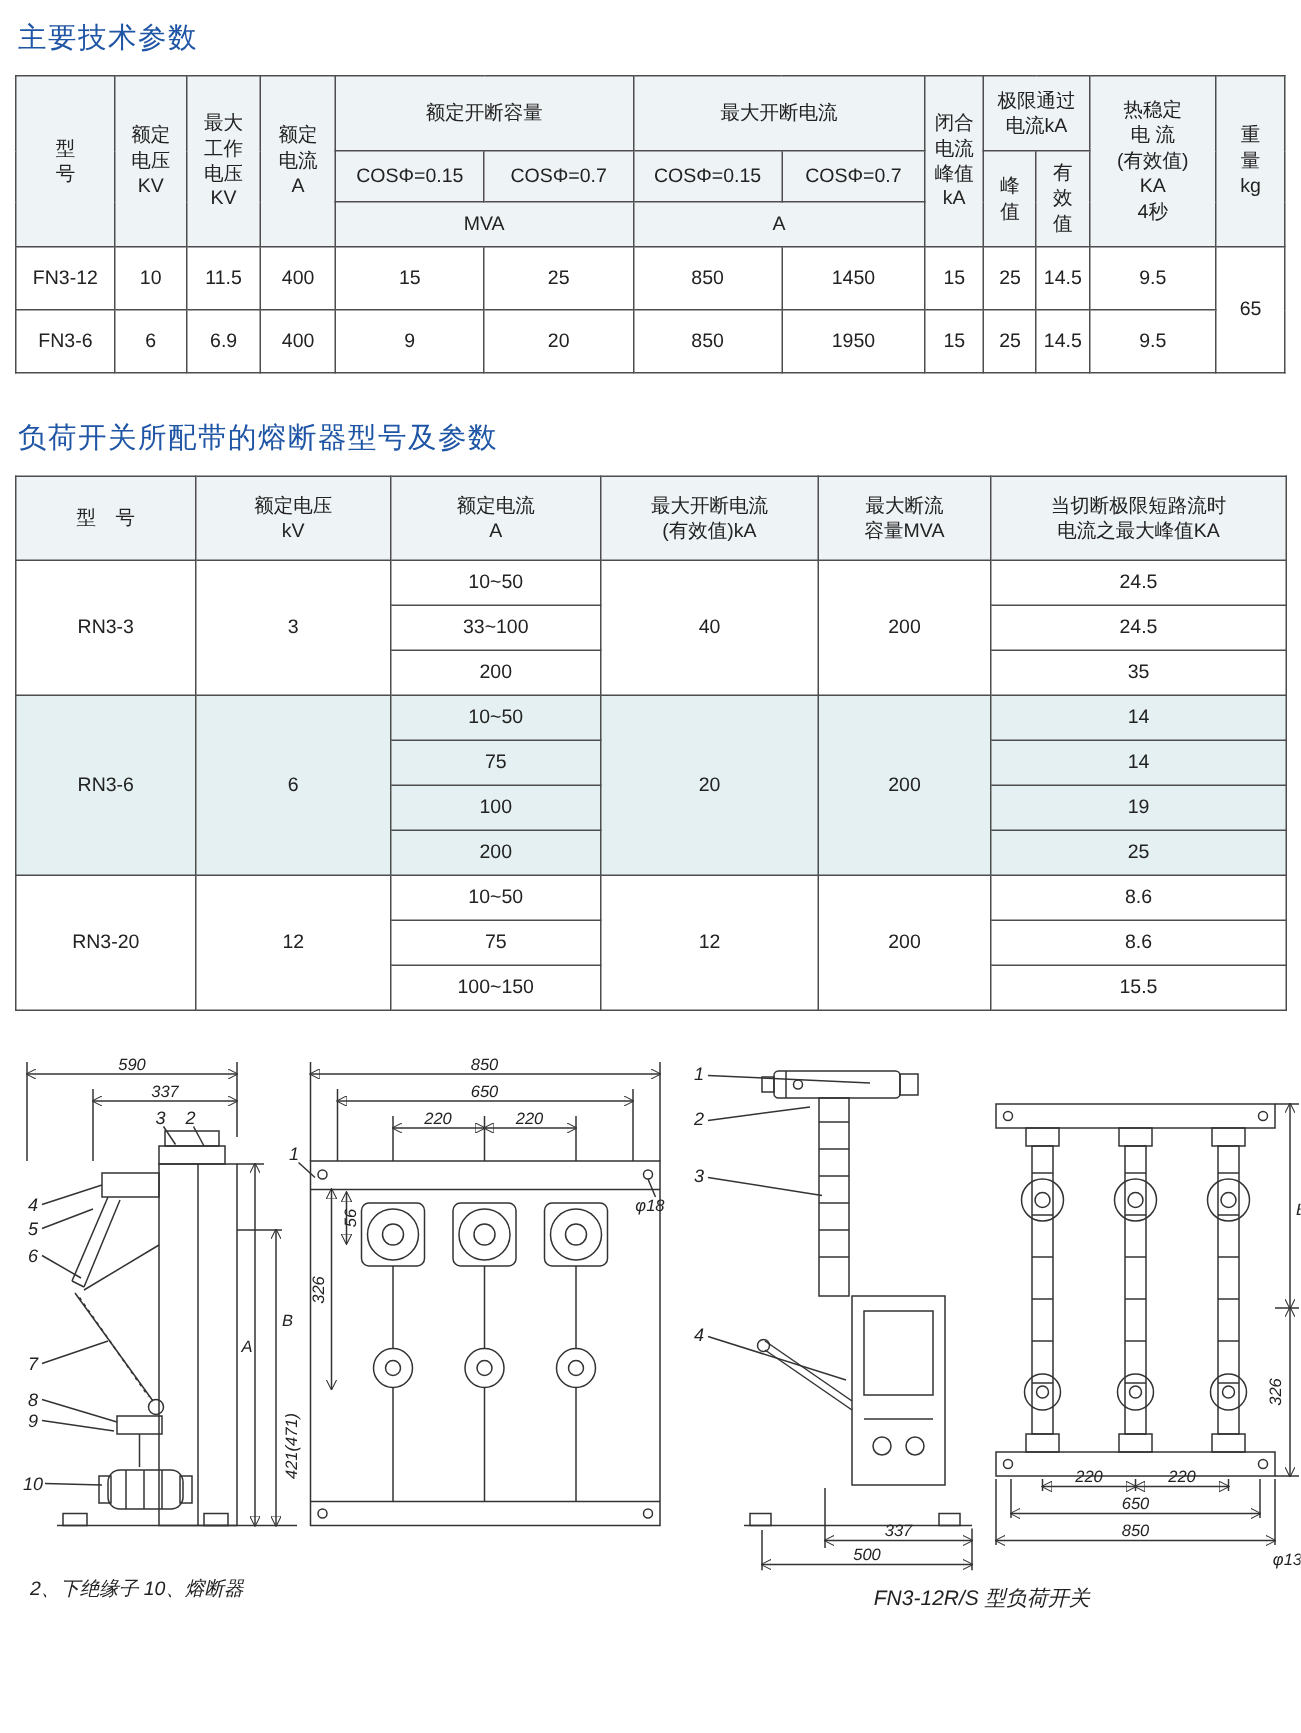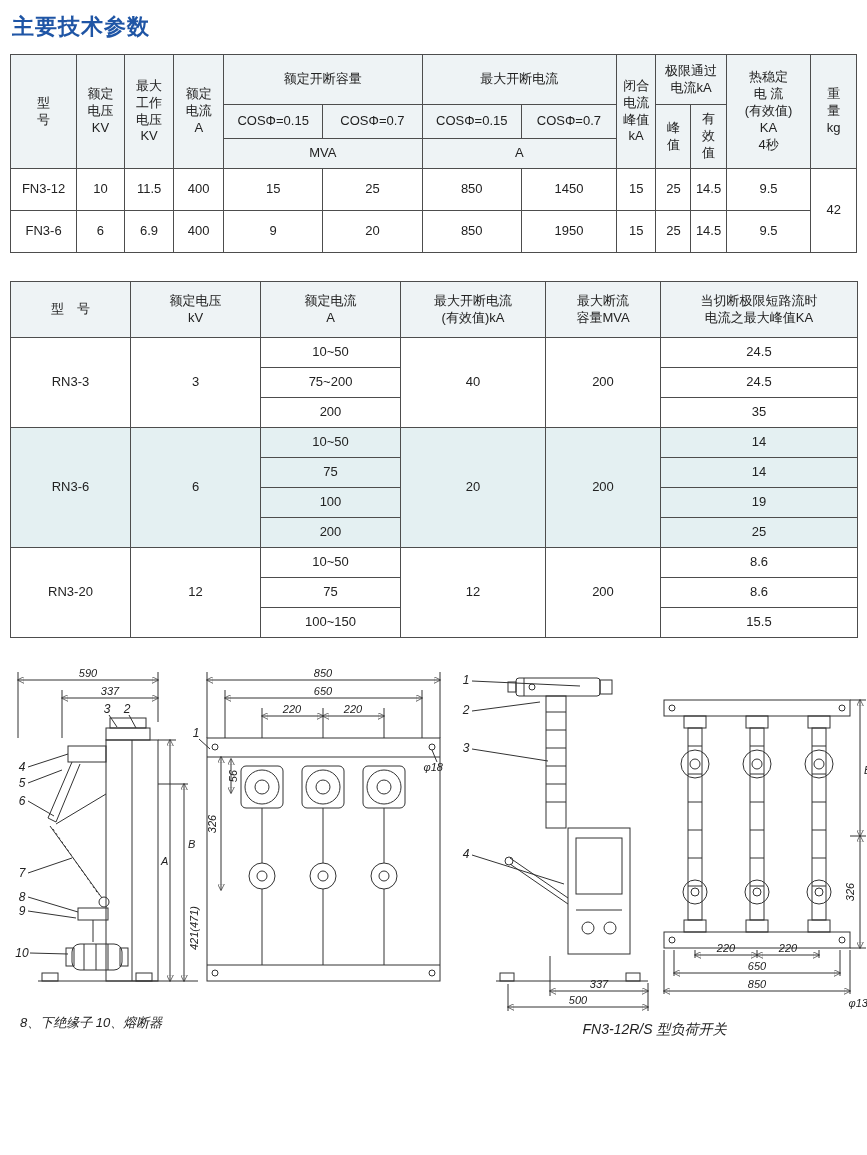--- a/index.html
+++ b/index.html
@@ -12,21 +12,21 @@
   }
   html, body { background: #ffffff; }
   body {
     width: 867px; height: 1155px; overflow: hidden;
     font-family: "Liberation Sans", sans-serif;
     color: var(--ink);
   }
   .page { padding: 8px 10px 6px 10px; }
   .sec-title {
     color: var(--title_blue);
-    font-size: 22px; font-weight: bold;
+    font-size: 19px; font-weight: normal;
     letter-spacing: 1px;
     margin: 4px 0 12px 2px;
   }
   table.t {
     border-collapse: collapse;
     table-layout: fixed;
     width: 847px;
   }
   table.t th, table.t td {
     border: 1px solid var(--line);
@@ -149,41 +149,42 @@
         <td>11.5</td>
         <td>400</td>
         <td>15</td>
         <td>25</td>
         <td>850</td>
         <td>1450</td>
         <td>15</td>
         <td>25</td>
         <td>14.5</td>
         <td>9.5</td>
-        <td rowspan="2">42</td>
+        <td rowspan="2">65</td>
       </tr>
       <tr class="dr">
         <td>FN3-6</td>
         <td>6</td>
         <td>6.9</td>
         <td>400</td>
         <td>9</td>
         <td>20</td>
         <td>850</td>
         <td>1950</td>
         <td>15</td>
         <td>25</td>
         <td>14.5</td>
         <td>9.5</td>
       </tr>
     </tbody>
   </table>
 
   <div class="gap1"></div>
 
+  <div class="sec-title">负荷开关所配带的熔断器型号及参数</div>
 
   <table class="t t2">
     <colgroup>
       <col style="width:120px">
         <col style="width:130px">
         <col style="width:140px">
       <col style="width:145px">
         <col style="width:115px">
         <col style="width:197px">
     </colgroup>
@@ -204,21 +205,21 @@
 
       <tr class="dr">
         <td rowspan="3">RN3-3</td>
         <td rowspan="3">3</td>
         <td>10~50</td>
         <td rowspan="3">40</td>
         <td rowspan="3">200</td>
         <td>24.5</td>
       </tr>
       <tr class="dr">
-        <td>75~200</td>
+        <td>33~100</td>
         <td>24.5</td>
       </tr>
       <tr class="dr">
         <td>200</td>
         <td>35</td>
       </tr>
 
       <tr class="dr band">
         <td rowspan="4">RN3-6</td>
         <td rowspan="4">6</td>
@@ -396,21 +397,21 @@
           <line x1="211" y1="91" x2="211" y2="224" marker-start="url(#ar1)" marker-end="url(#ar1)"></line>
           <text class="dimt" x="206" y="158" transform="rotate(-90 206 158)">326</text>
           <line x1="221" y1="93" x2="221" y2="127" marker-start="url(#ar1)" marker-end="url(#ar1)"></line>
           <text class="dimt" x="227" y="110" font-size="9" transform="rotate(-90 227 110)">56</text>
 
           <line x1="422" y1="84" x2="427" y2="96"></line>
           <text x="433" y="105" text-anchor="end">φ18</text>
         </g>
       </svg>
 
-      <div class="legend legend-left">8、下绝缘子   10、熔断器</div>
+      <div class="legend legend-left">2、下绝缘子   10、熔断器</div>
     </div>
 
     <div class="fig fig-right">
       <svg class="drw" width="420" height="345" viewBox="0 0 420 345" aria-hidden="true">
         <defs>
           <marker id="ar2" viewBox="0 0 10 10" refX="9" refY="5" markerWidth="7" markerHeight="7" orient="auto-start-reverse">
             <path d="M0,0 L10,5 L0,10 z" fill="#333" stroke="none"></path>
           </marker>
         </defs>
 

